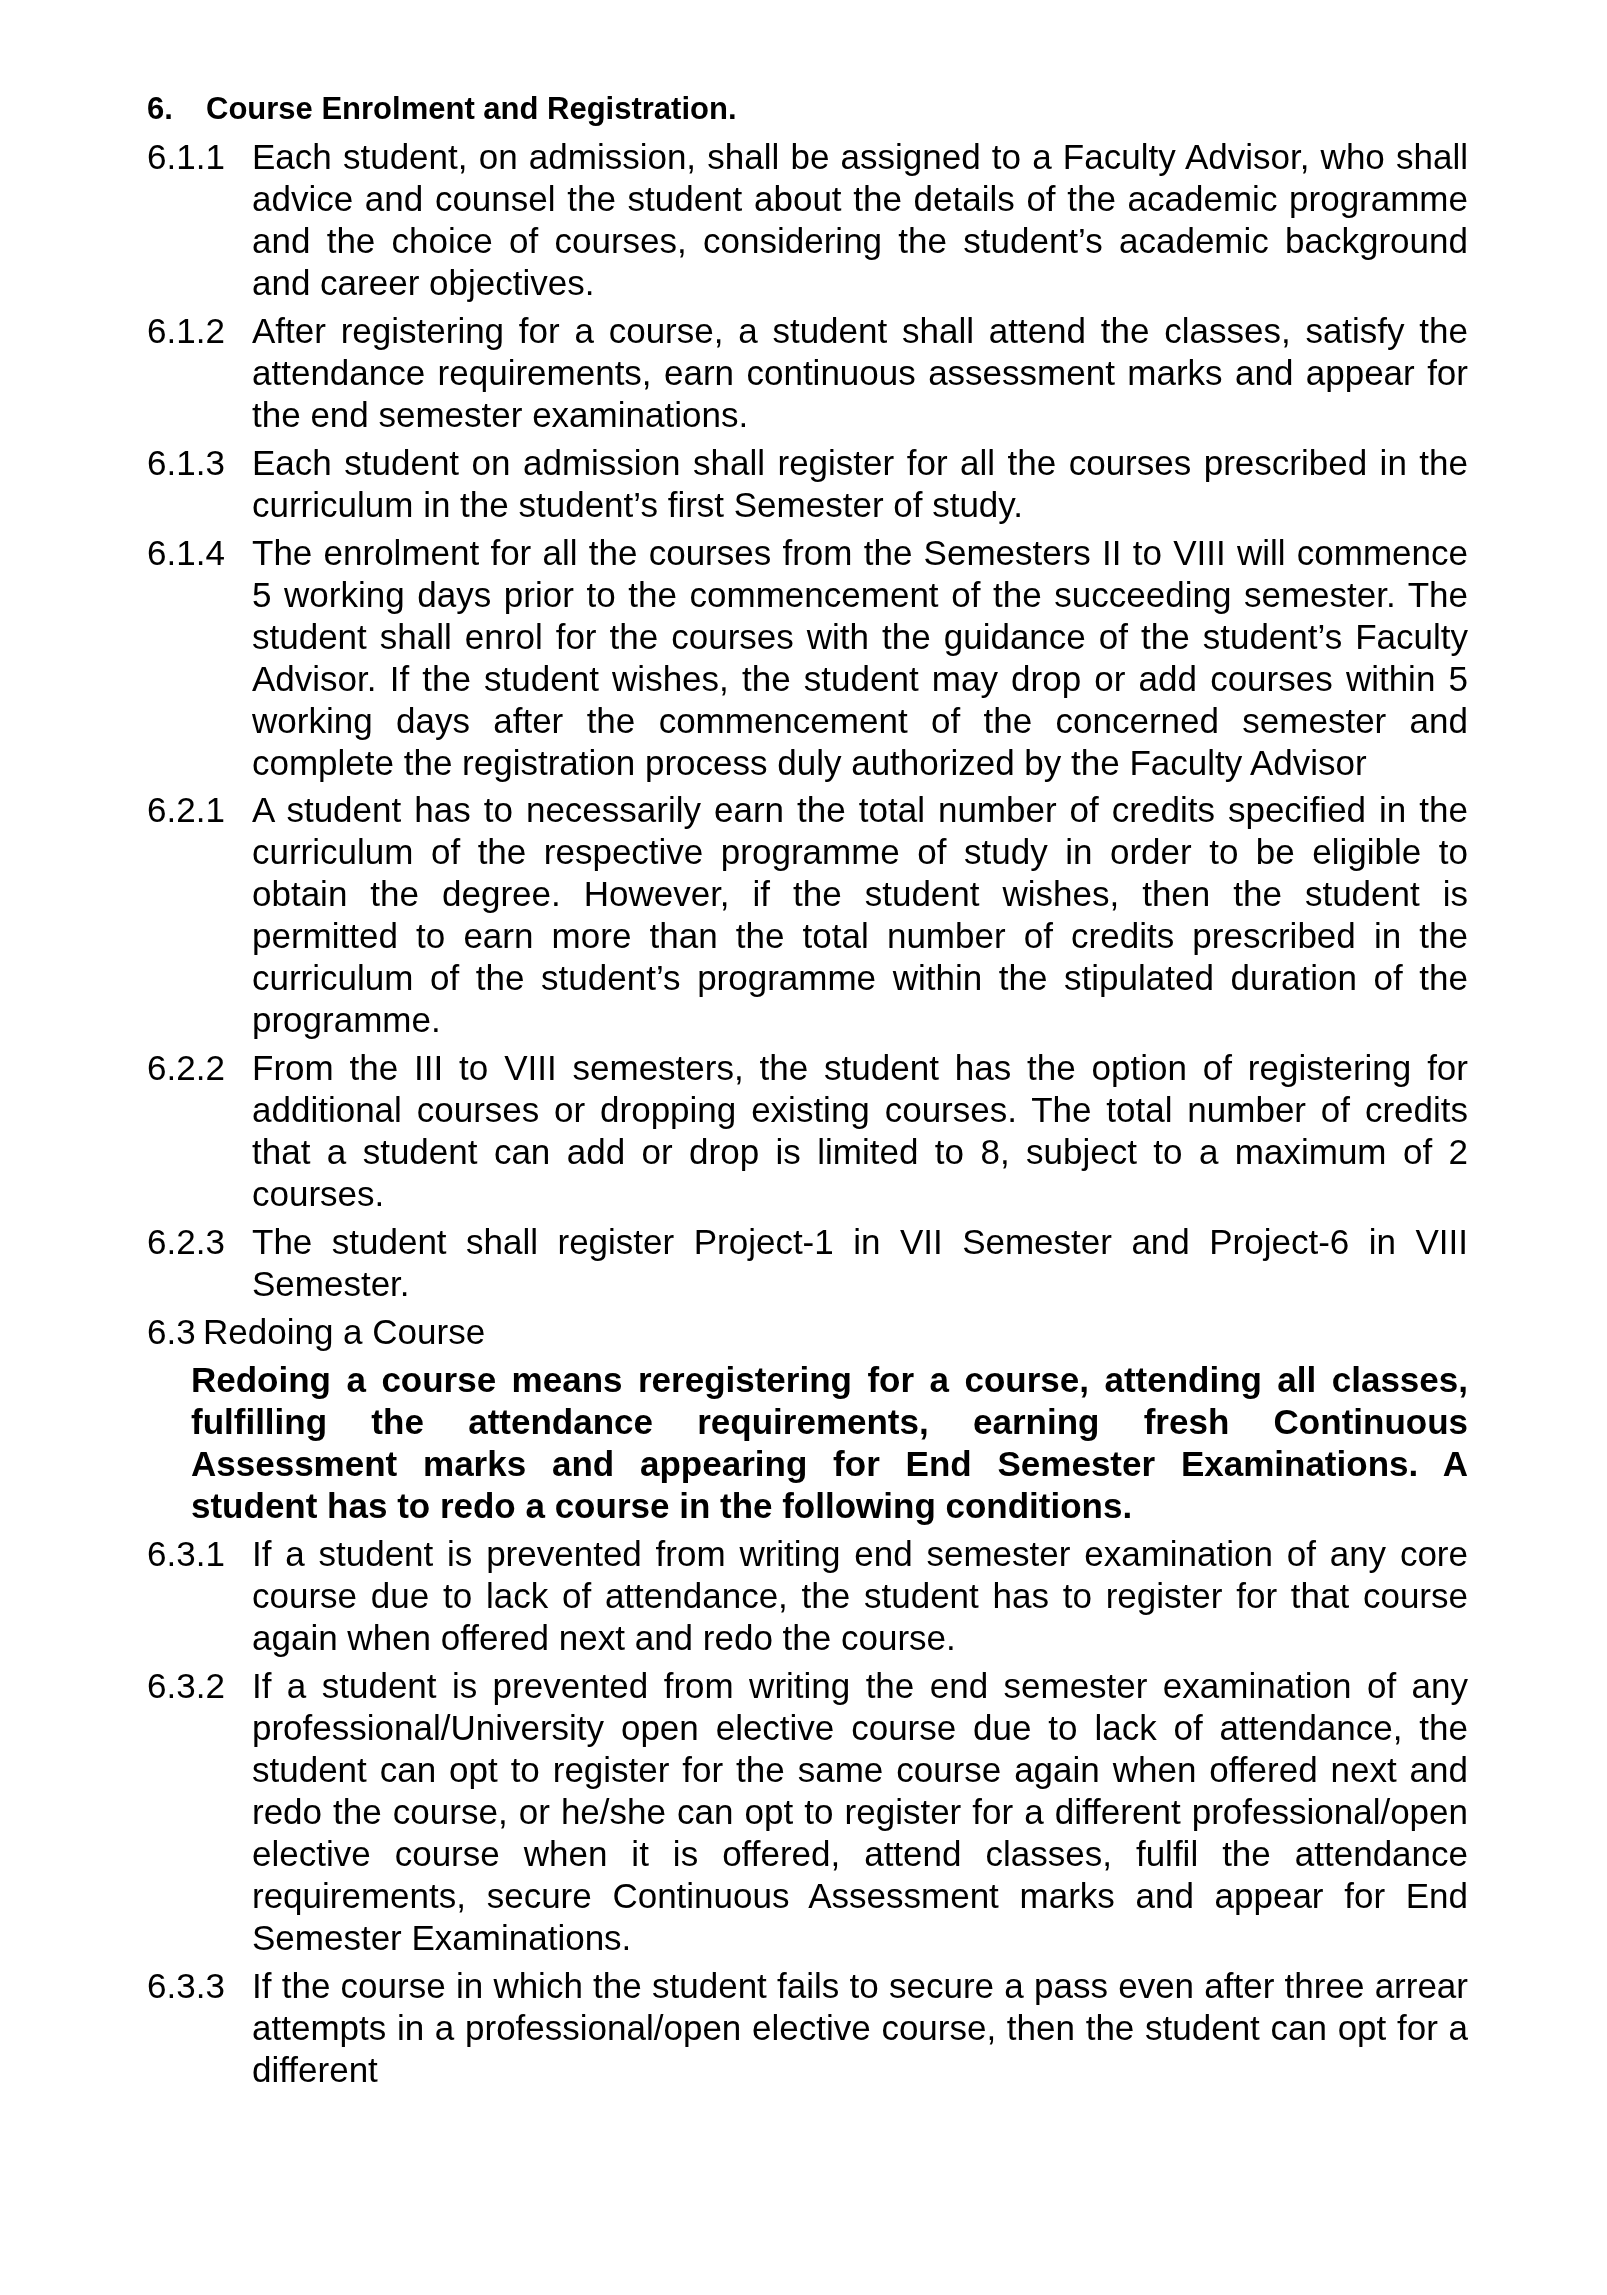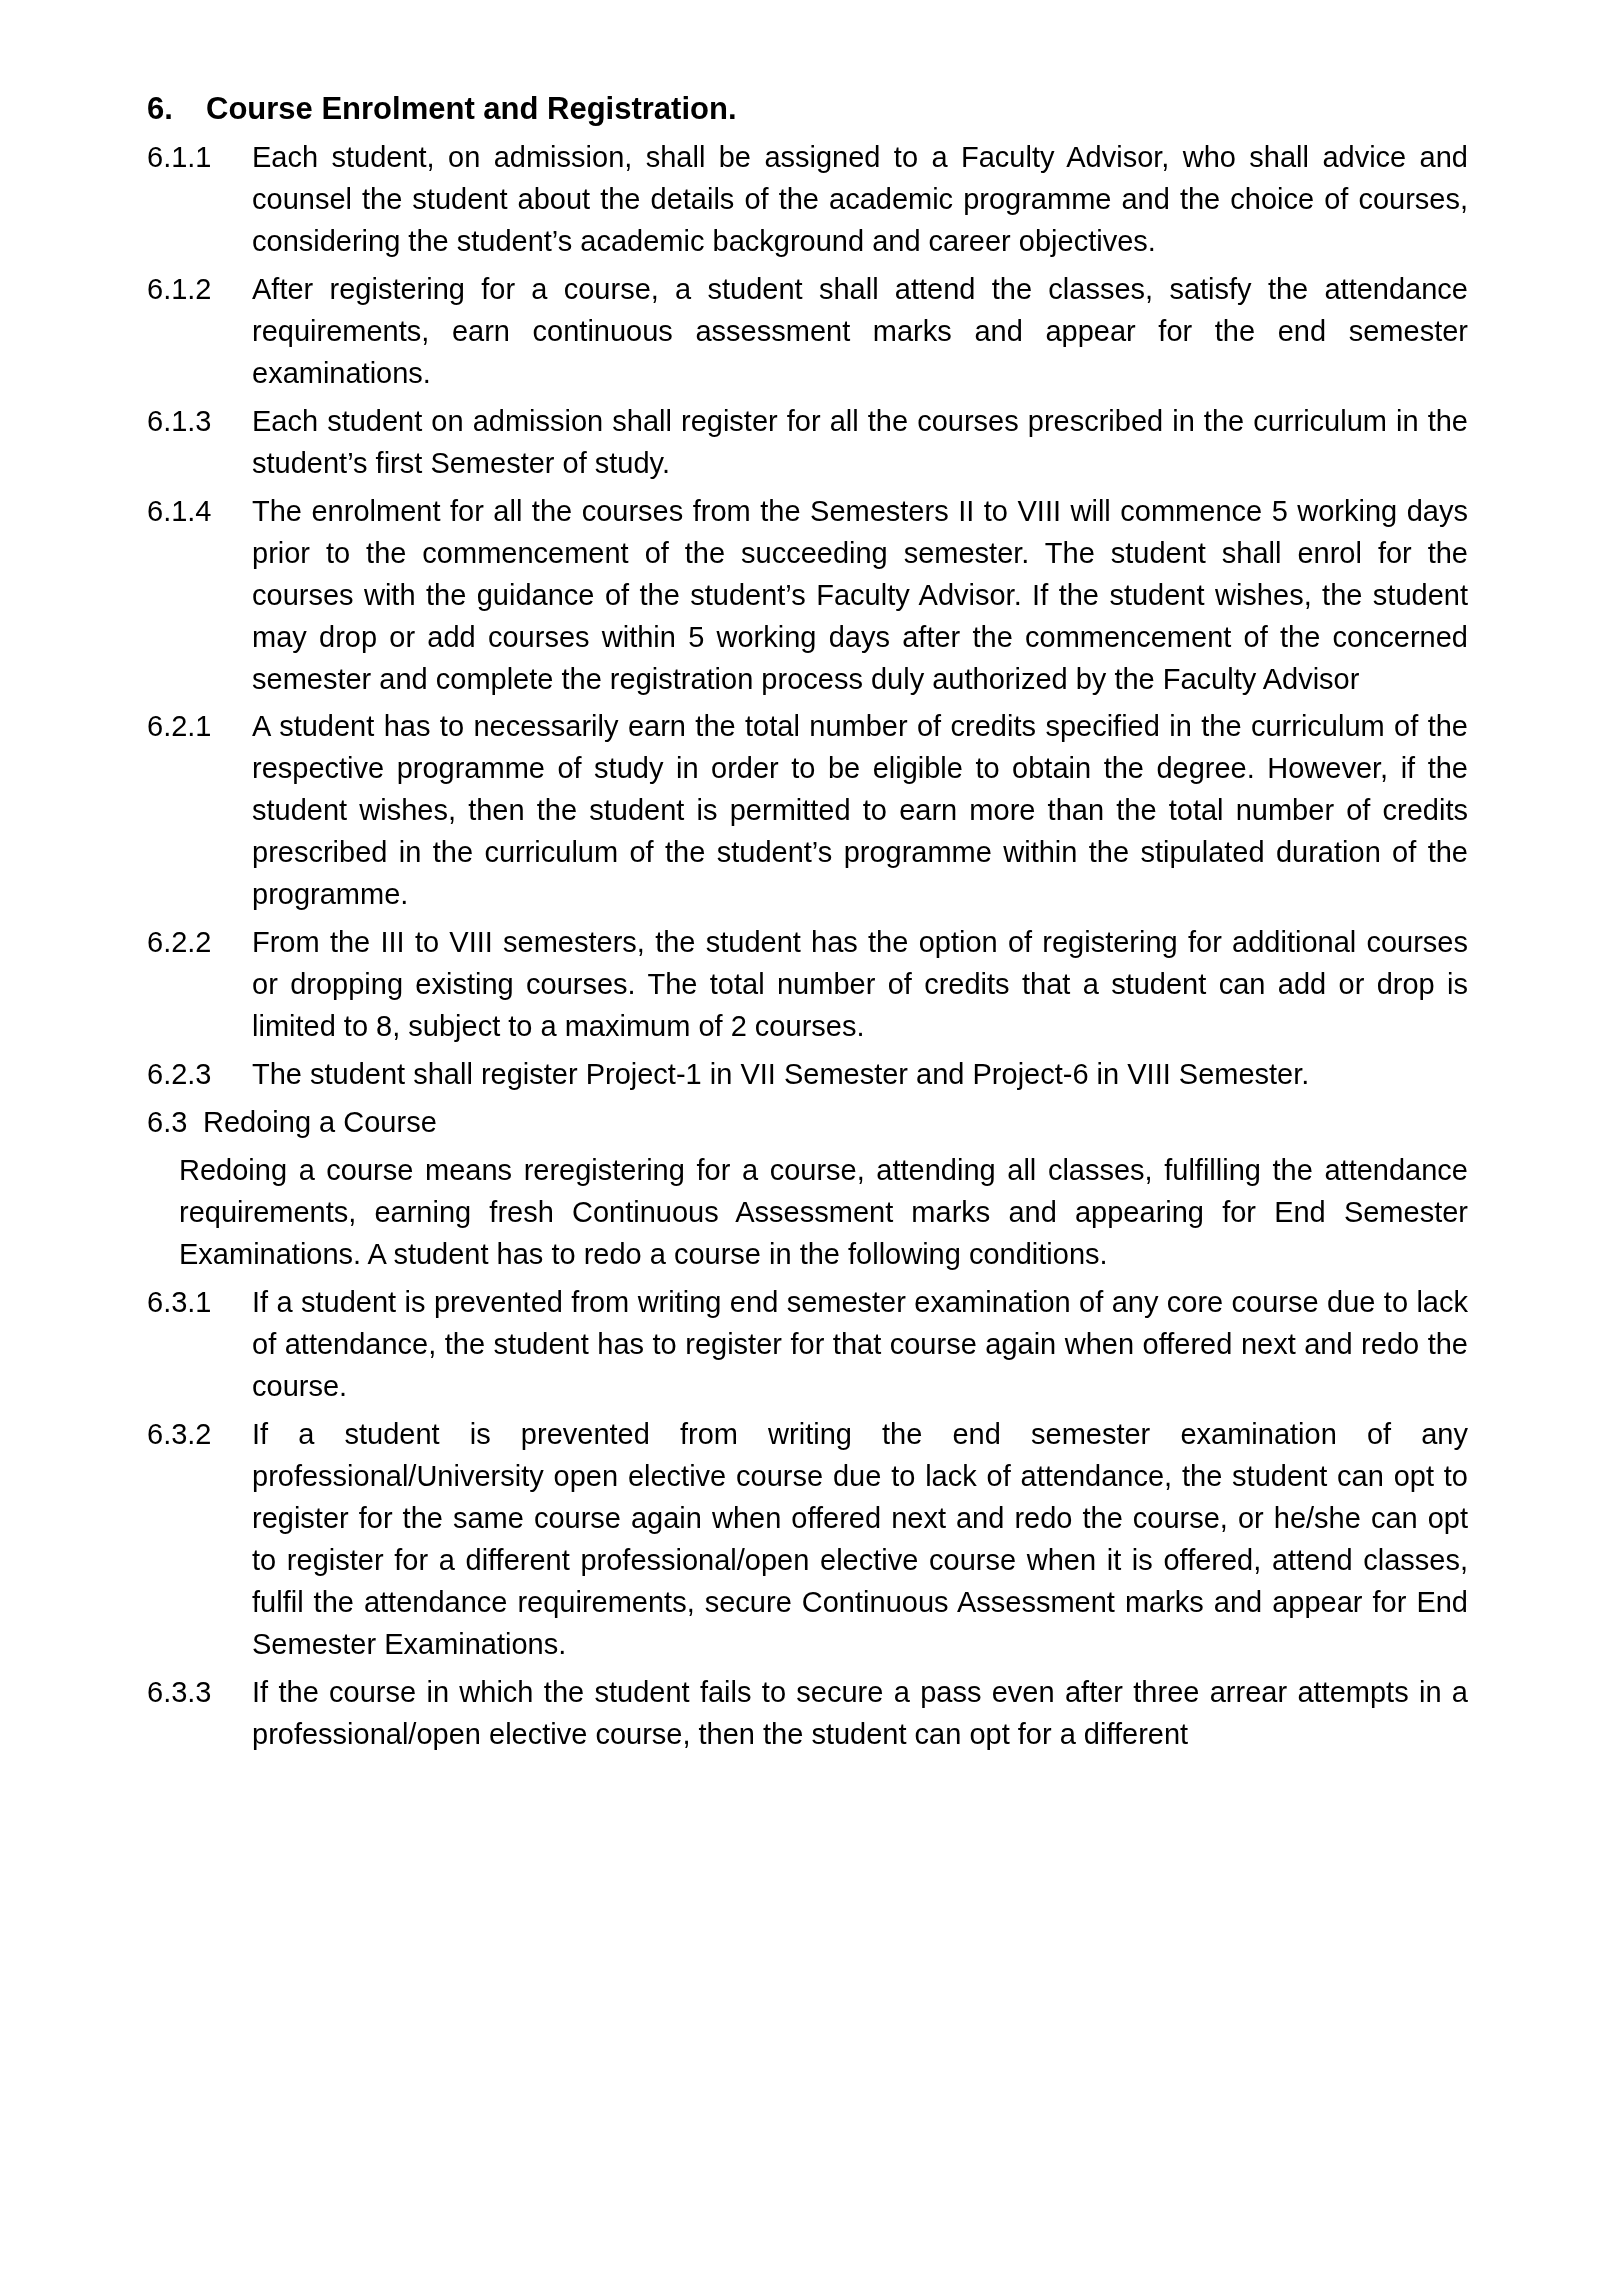--- a/index.html
+++ b/index.html
@@ -18,21 +18,21 @@
   }
   .content {
     position: absolute;
     left: 147px;
     top: 88px;
     width: 1321px;
   }
   .row {
     display: flex;
     align-items: flex-start;
-    font-size: 29px;
+    font-size: 35px;
     line-height: 42px;
     margin-bottom: 5.9px;
   }
   .row .num {
     flex: 0 0 auto;
     white-space: nowrap;
   }
   .row .txt {
     flex: 1 1 auto;
     text-align: justify;
@@ -43,21 +43,21 @@
     font-size: 31px;
   }
   .h1 .num { width: 59px; }
   .h1 .txt { text-align: left; }
   
   .h2 .num { width: 56px; }
   .h2 .txt { text-align: left; }
   
   .item3 .num { width: 105px; }
   
-  .para { margin-left: 32px; }
+  .para { margin-left: 44px; font-weight: bold; }
   
   .gap { }
 </style>
 </head>
 <body>
 
 <div class="page">
   <div class="content">
 
     <div class="row h1">

